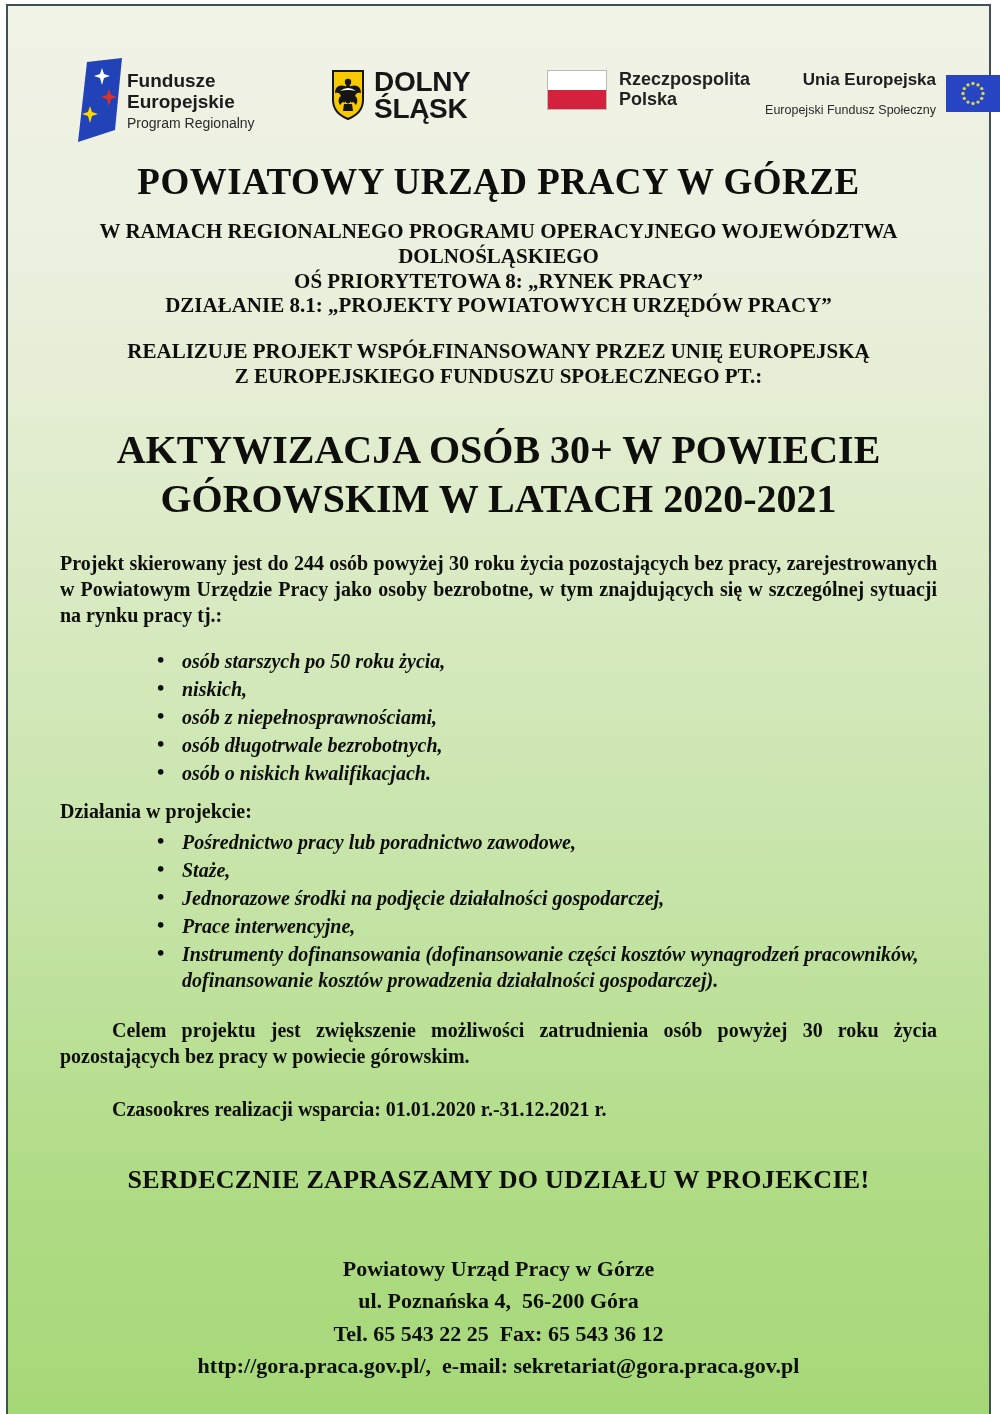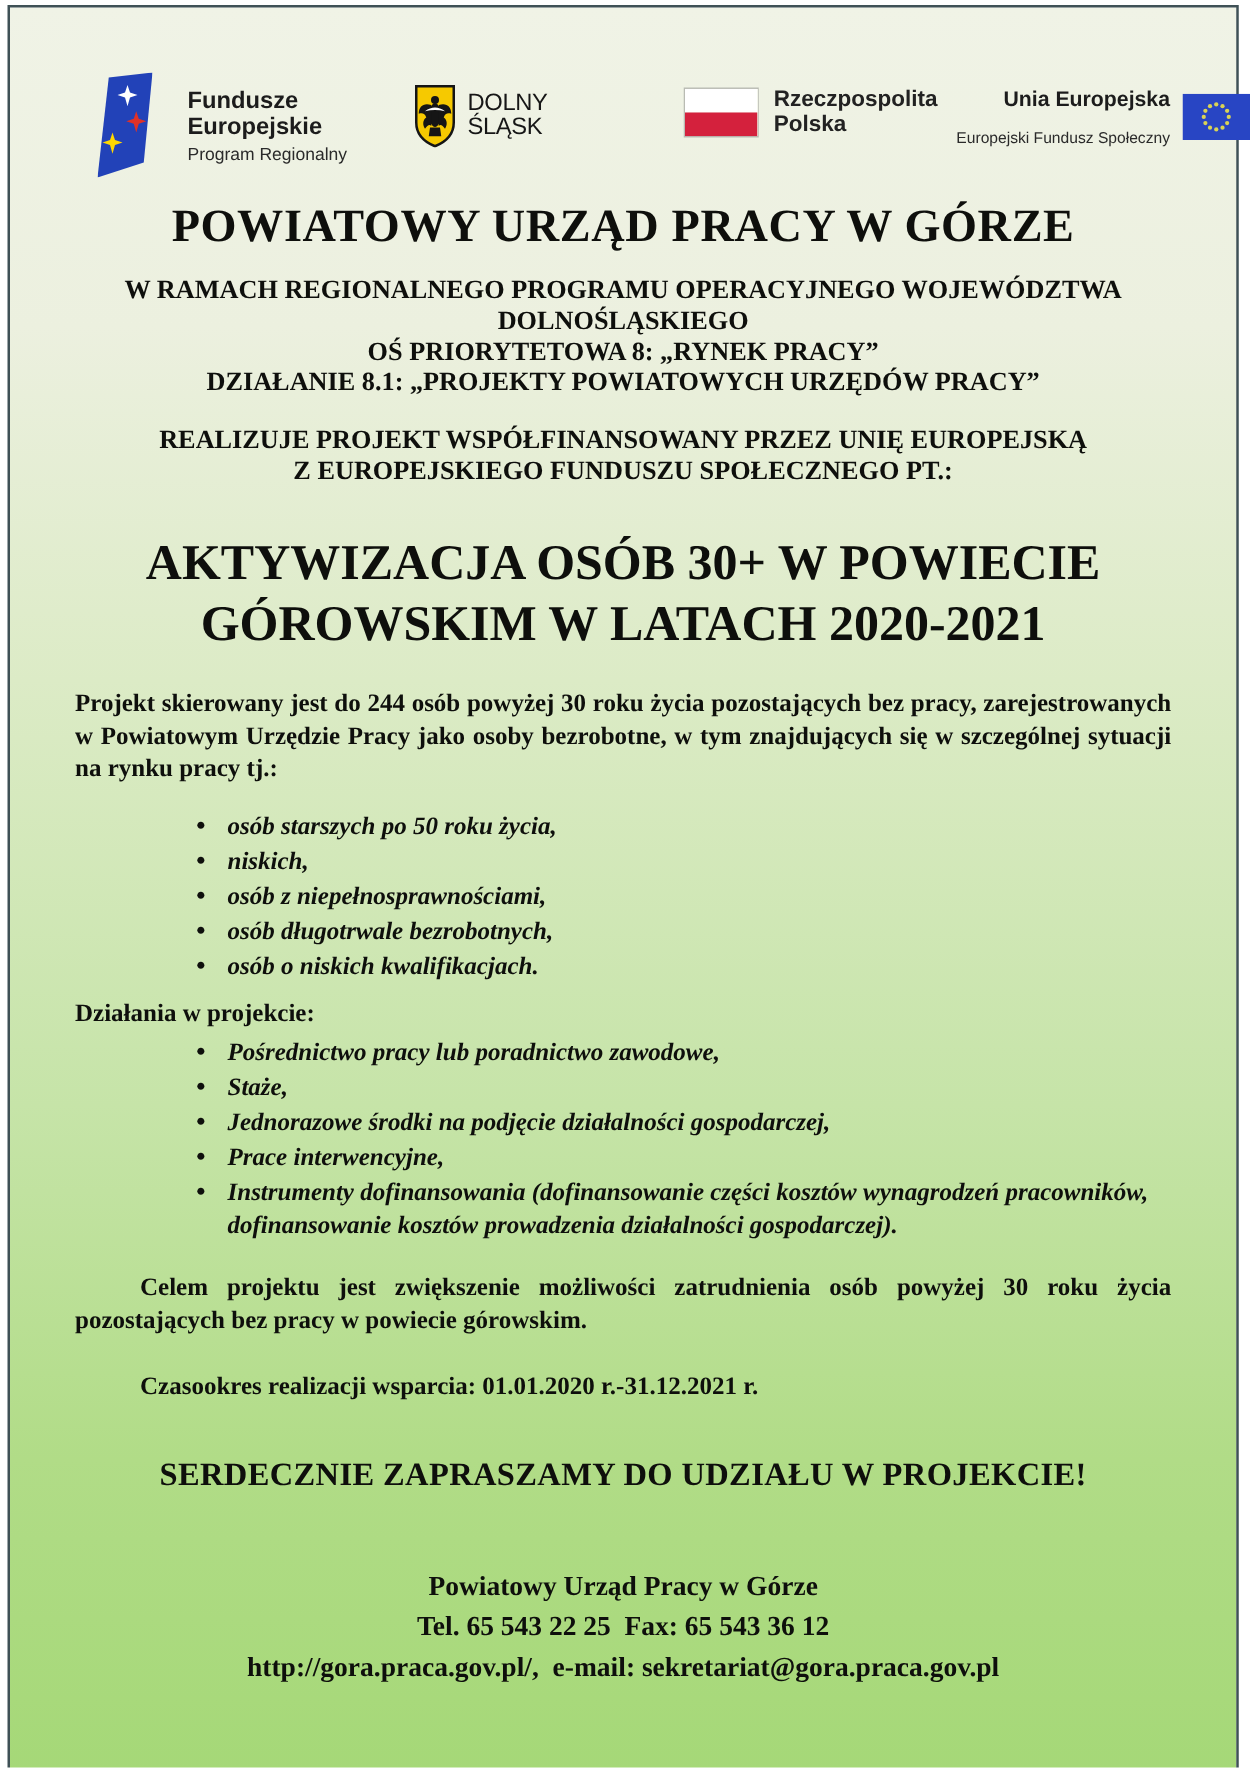--- a/index.html
+++ b/index.html
@@ -12,25 +12,25 @@
   .sheet{
     position:absolute;top:4px;left:6px;right:9px;height:1420px;
     border:2px solid #3f5156;box-sizing:border-box;
     background:linear-gradient(to bottom,#f0f3e6 0%,#ecf0df 18%,#dcebc6 38%,#c6e4a8 62%,#b1dc87 82%,#a5d877 100%);
     padding:50px 52px 0 52px;
   }
   
   .logos{position:relative;height:94px;font-family:"Liberation Sans","DejaVu Sans",sans-serif;}
   .logo{position:absolute;display:flex;align-items:center;}
   .logo-fe{left:18px;top:2px;}
-  .fe-text{margin-left:28px;padding-top:2px;}
+  .fe-text{margin-left:5px;padding-top:2px;}
   .fe-n{font-size:19px;font-weight:bold;line-height:1.08;color:#1c1c1c;}
   .fe-sub{font-size:14px;color:#2a2a2a;margin-top:3px;}
   .logo-ds{left:272px;top:12px;}
-  .ds-text{margin-left:10px;font-size:19px;font-weight:400;line-height:0.98;letter-spacing:-0.3px;color:#161616;}
+  .ds-text{margin-left:10px;font-size:28px;font-weight:700;line-height:0.98;letter-spacing:-0.3px;color:#161616;}
   .logo-rp{left:488px;top:14px;}
   .rp-text{margin-left:13px;font-size:18px;font-weight:600;line-height:1.1;color:#222;}
   .logo-ue{left:648px;top:14px;width:292px;justify-content:flex-end;}
   .ue-text{text-align:right;margin-right:10px;}
   .ue-n{font-size:17px;font-weight:bold;color:#1c1c1c;line-height:1.15;}
   .ue-sub{font-size:12.5px;color:#2a2a2a;margin-top:13px;}
   .flag-shadow{box-shadow:0 0 0 1px rgba(120,120,120,.45);}
   
   .main-title{margin:10px 0 0;text-align:center;font-size:37px;font-weight:bold;letter-spacing:.5px;}
   .program{margin-top:16px;text-align:center;font-size:21px;font-weight:bold;line-height:1.18;}
@@ -162,17 +162,18 @@
 
   <p class="goal">Celem projektu jest zwiększenie możliwości zatrudnienia osób powyżej 30 roku życia pozostających bez pracy w powiecie górowskim.</p>
 
 
   <div class="period-line">Czasookres realizacji wsparcia: 01.01.2020 r.-31.12.2021 r.</div>
 
   <div class="invitation">SERDECZNIE ZAPRASZAMY DO UDZIAŁU W PROJEKCIE!</div>
 
   <div class="contact">
     <div>Powiatowy Urząd Pracy w Górze</div>
+    <div>ul. Poznańska 4,&nbsp; 56-200 Góra</div>
     <div>Tel. 65 543 22 25&nbsp; Fax: 65 543 36 12</div>
     <div>http://gora.praca.gov.pl/,&nbsp; e-mail: sekretariat@gora.praca.gov.pl</div>
   </div>
 
 </div>
 
 </body></html>

